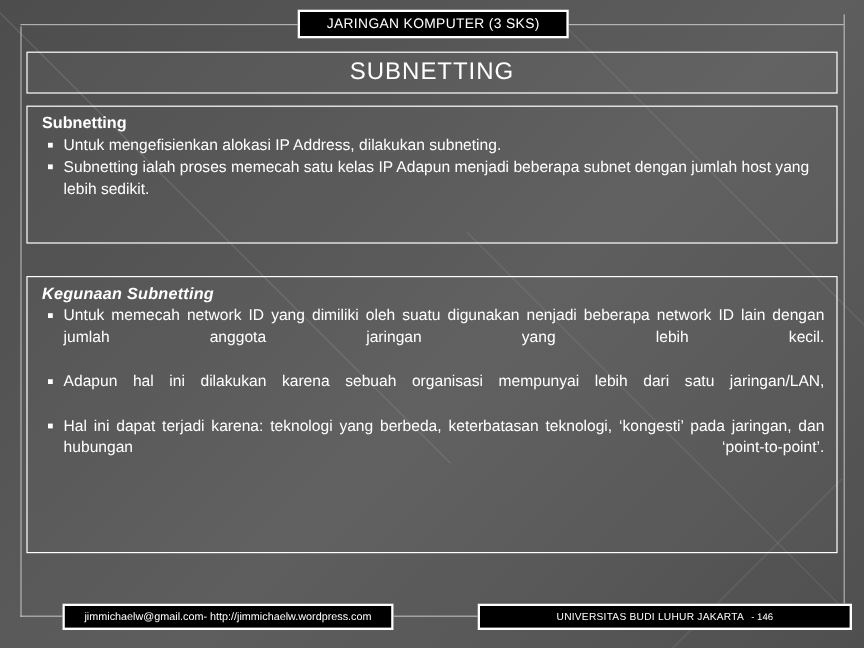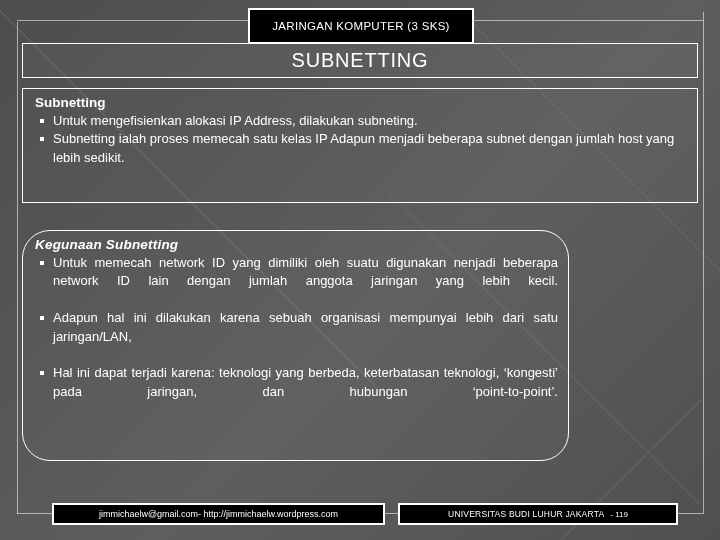--- a/index.html
+++ b/index.html
@@ -38,21 +38,21 @@
   .hline {
     position:absolute;
     height:1px;
     background:rgba(255,255,255,0.55);
   }
 
   
   #title-banner {
     position:absolute;
     left:248px; top:8px;
-    width:226px; height:36px;
+    width:226px; height:24px;
     background:#000;
     border:2px solid #ffffff;
     display:flex; align-items:center; justify-content:center;
     z-index:6;
   }
   #title-banner span {
     color:#ffffff;
     font-size:11.5px;
     letter-spacing:0.3px;
     white-space:nowrap;
@@ -76,21 +76,21 @@
 
   
   .content-box {
     position:absolute;
     border:1px solid #ffffff;
     background:rgba(255,255,255,0.018);
     z-index:5;
     padding:5px 10px 5px 8px;
   }
   #box-1 { left:22px; top:88px;  width:676px; height:115px; }
-  #box-2 { left:22px; top:230px; width:547px; height:231px;border-radius:28px; }
+  #box-2 { left:22px; top:230px; width:676px; height:231px; }
 
   .box-title {
     color:#ffffff;
     font-size:13.5px;
     font-weight:bold;
     line-height:17px;
     margin-bottom:1px;
     padding-left:4px;
   }
   .box-title.italic { font-style:italic; letter-spacing:0.2px; }
@@ -120,28 +120,28 @@
   
   .footer-box {
     position:absolute;
     background:#000000;
     border:2px solid #ffffff;
     display:flex; align-items:center;
     z-index:6;
     height:22px;
   }
   #footer-left {
-    left:52px; top:503px; width:333px;
+    left:52px; top:503px; width:276px;
     justify-content:center;
   }
   #footer-left span {
     color:#ffffff; font-size:9px; white-space:nowrap;
   }
   #footer-right {
-    left:398px; top:503px; width:280px;
+    left:398px; top:503px; width:312px;
     justify-content:center;
   }
   #footer-right .fr-text {
     color:#ffffff; font-size:8.5px; letter-spacing:0.2px; white-space:nowrap;
   }
   #footer-right .fr-page {
     color:#ffffff; font-size:8px; margin-left:6px;
   }
 </style>
 </head>
@@ -185,16 +185,16 @@
       <li>Hal ini dapat terjadi karena: teknologi yang berbeda, keterbatasan teknologi, ‘kongesti’ pada jaringan, dan hubungan ‘point-to-point’.</li>
     </ul>
   </div>
 
   <div id="footer-left" class="footer-box">
     <span>jimmichaelw@gmail.com- http://jimmichaelw.wordpress.com</span>
   </div>
 
   <div id="footer-right" class="footer-box">
     <span class="fr-text">UNIVERSITAS BUDI LUHUR JAKARTA</span>
-    <span class="fr-page">- 119</span>
+    <span class="fr-page">- 146</span>
   </div>
 
 </div>
 
 </body></html>

